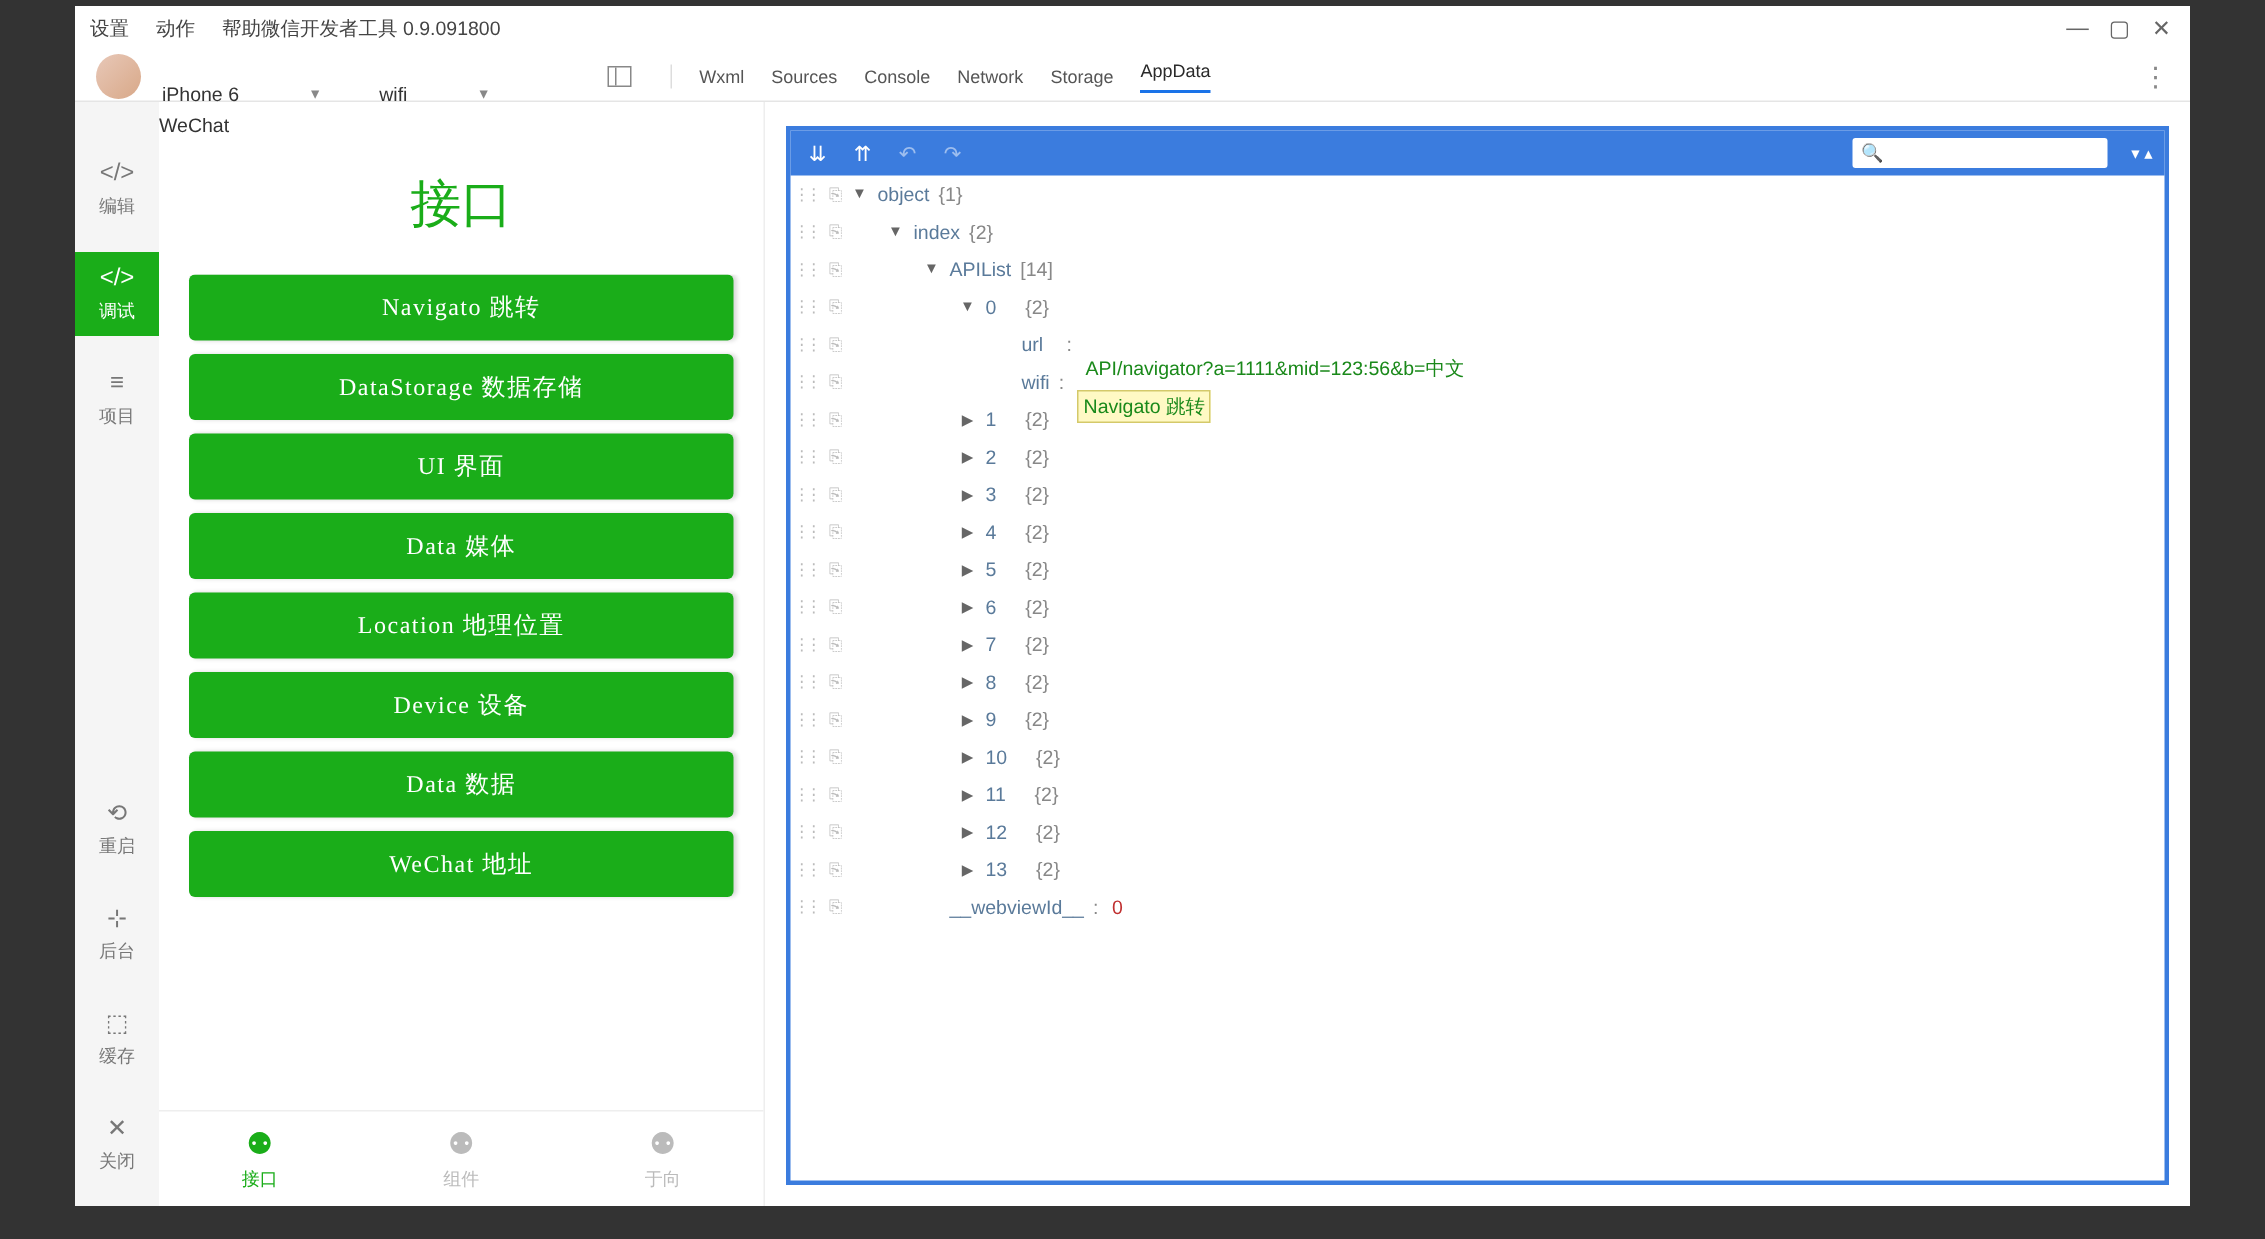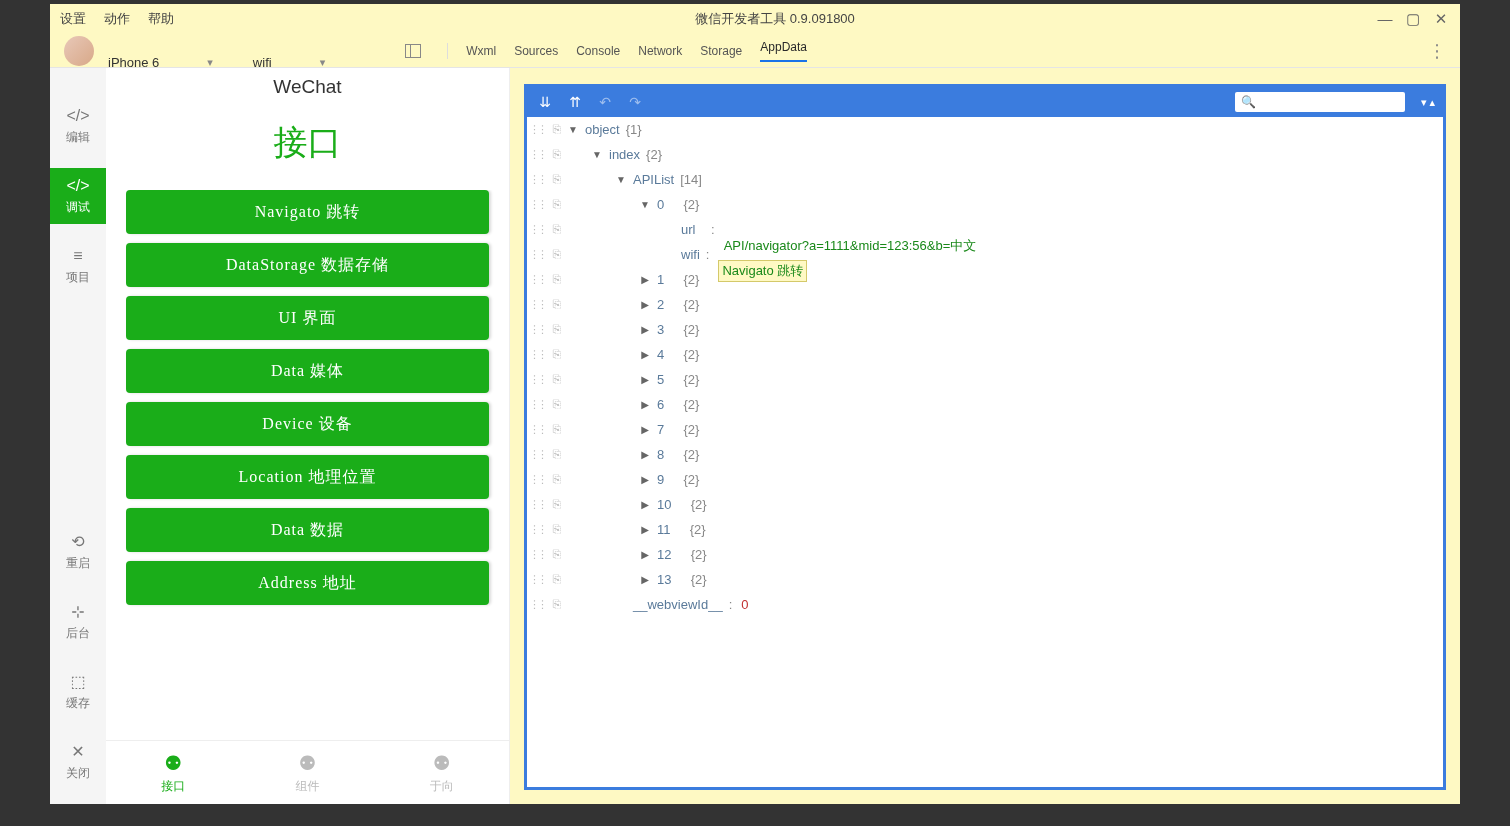--- a/index.html
+++ b/index.html
@@ -1,21 +1,21 @@
 <!DOCTYPE html>
 <html><head>
 <meta charset="utf-8">
 <style>
 * { margin: 0; padding: 0; box-sizing: border-box; font-family: "Microsoft YaHei", -apple-system, sans-serif; }
 body { background: #333; display: flex; justify-content: center; align-items: flex-start; padding-top: 4px; }
-.window { width: 1410px; height: 800px; background: #fef9c3; display: flex; flex-direction: column; }
+.window { width: 1410px; height: 800px; background: #ffffff; display: flex; flex-direction: column; }
 .titlebar { height: 30px; display: flex; align-items: center; padding: 0 10px; font-size: 13px; color: #444; }
 .titlebar .menus { display: flex; gap: 18px; }
 .titlebar .menus span { cursor: pointer; }
-.titlebar .title { flex: 1; text-align: center; }
+.titlebar .title { flex: 1; }
 .titlebar .winctl { display: flex; gap: 10px; font-size: 15px; color: #666; }
 .titlebar .winctl span { cursor: pointer; width: 18px; text-align: center; }
 
 .toolbar { height: 34px; display: flex; align-items: center; border-bottom: 1px solid #e5e5e5; }
 .avatar { width: 30px; height: 30px; border-radius: 50%; background: linear-gradient(135deg,#e8c8b8,#d8a888); margin: 0 14px; }
 .selectbox { display: flex; align-items: center; font-size: 13px; color: #333; gap: 8px; margin-right: 40px; cursor: pointer; margin-top: 23px; }
 .selectbox::after { content: "▾"; color: #888; font-size: 11px; margin-left: 40px; }
 .devtabs { display: flex; align-items: center; gap: 18px; font-size: 12px; color: #555; margin-left: 40px; }
 .devtabs .dock { width: 16px; height: 14px; border: 1.5px solid #888; position: relative; margin-right: 8px; }
 .devtabs .dock::before { content: ""; position: absolute; left: 4px; top: 0; bottom: 0; border-left: 1.5px solid #888; }
@@ -25,21 +25,21 @@
 .kebab { font-size: 18px; color: #888; padding: 0 14px; cursor: pointer; }
 
 .main { flex: 1; display: flex; overflow: hidden; }
 .leftbar { width: 56px; background: #f5f5f5; display: flex; flex-direction: column; align-items: center; padding-top: 30px; font-size: 12px; color: #777; }
 .leftbar .item { width: 56px; height: 56px; display: flex; flex-direction: column; align-items: center; justify-content: center; gap: 4px; cursor: pointer; margin-bottom: 14px; }
 .leftbar .item.active { background: #1aad19; color: #fff; }
 .leftbar .item .ico { font-size: 16px; }
 .leftbar .gap { flex: 1; }
 
 .simulator { width: 404px; display: flex; flex-direction: column; align-items: center; background: #fff; border-right: 1px solid #eee; }
-.simhead { width: 100%; text-align: center; font-size: 19px; color: #333; padding: 8px 0 6px; }
+.simhead { width: 100%; text-align: left; font-size: 13px; color: #333; padding: 8px 0 6px; }
 .pagetitle { font-size: 34px; color: #1aad19; font-family: SimSun, serif; padding: 16px 0 24px; }
 .btnscroll { flex: 1; width: 100%; overflow-y: auto; padding: 0 20px; }
 .apibtn { background: #1aad19; color: #fff; font-size: 16px; letter-spacing: 1px; height: 44px; display: flex; align-items: center; justify-content: center; margin-bottom: 9px; border-radius: 4px; cursor: pointer; box-shadow: 2px 0 3px rgba(0,0,0,0.15); font-family: SimSun, serif; }
 .bottomnav { height: 64px; width: 100%; border-top: 1px solid #eee; display: flex; }
 .bottomnav .tab { flex: 1; display: flex; flex-direction: column; align-items: center; justify-content: center; gap: 3px; font-size: 12px; color: #bbb; cursor: pointer; }
 .bottomnav .tab.active { color: #1aad19; }
 .bottomnav .tab .ico { font-size: 20px; }
 
 .inspector { flex: 1; padding: 16px 14px 14px 14px; display: flex; flex-direction: column; }
 .jsonbox { flex: 1; border: 3px solid #3b7cde; display: flex; flex-direction: column; background: #fff; min-height: 0; }
@@ -137,24 +137,24 @@
     </div>
 
     <div class="simulator">
       <div class="simhead">WeChat</div>
       <div class="pagetitle">接口</div>
       <div class="btnscroll">
         <div class="apibtn">Navigato 跳转</div>
         <div class="apibtn">DataStorage 数据存储</div>
         <div class="apibtn">UI 界面</div>
         <div class="apibtn">Data 媒体</div>
+        <div class="apibtn">Location 地理位置</div>
         <div class="apibtn">Device 设备</div>
-        <div class="apibtn">Location 地理位置</div>
         <div class="apibtn">Data 数据</div>
-        <div class="apibtn">Address 地址</div>
+        <div class="apibtn">WeChat 地址</div>
       </div>
       <div class="bottomnav">
         <div class="tab active">
           <span class="ico">⚉</span>
           <span>接口</span>
         </div>
         <div class="tab">
           <span class="ico">⚉</span>
           <span>组件</span>
         </div>

